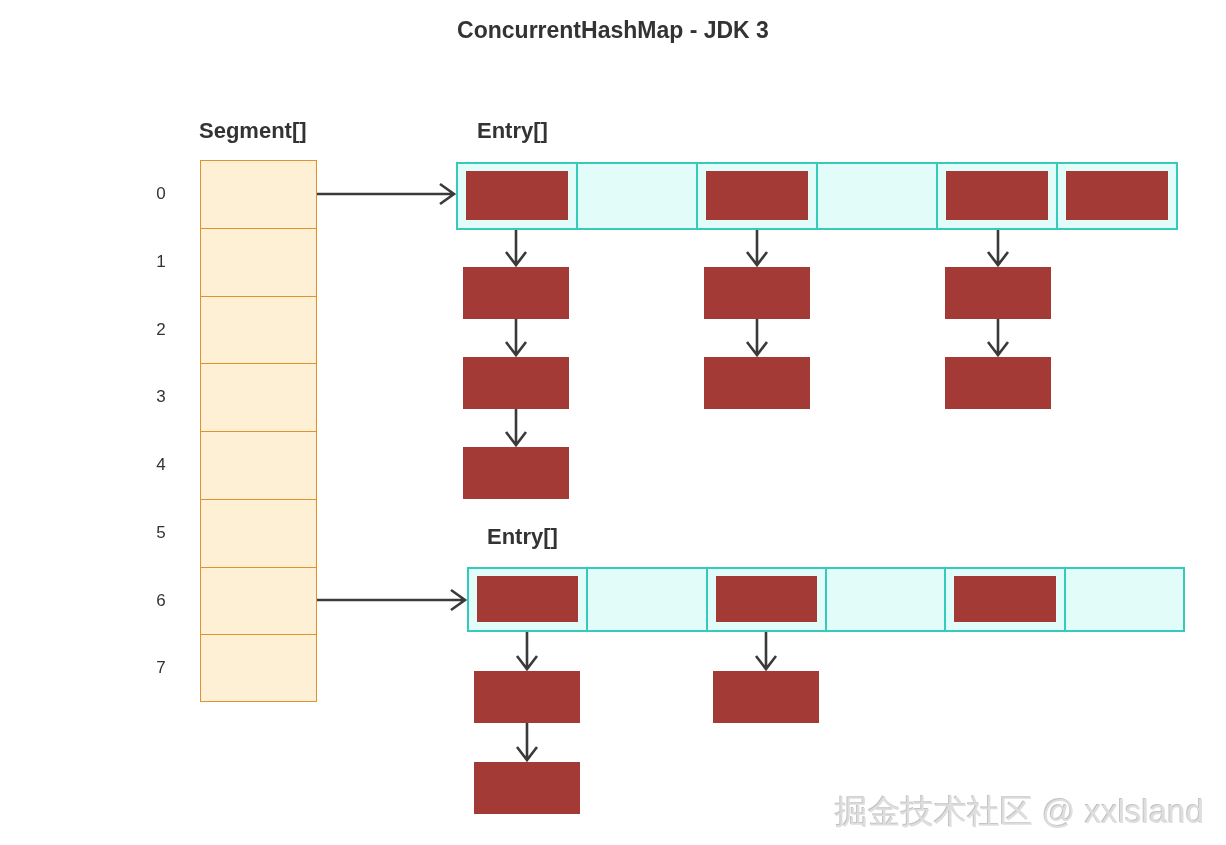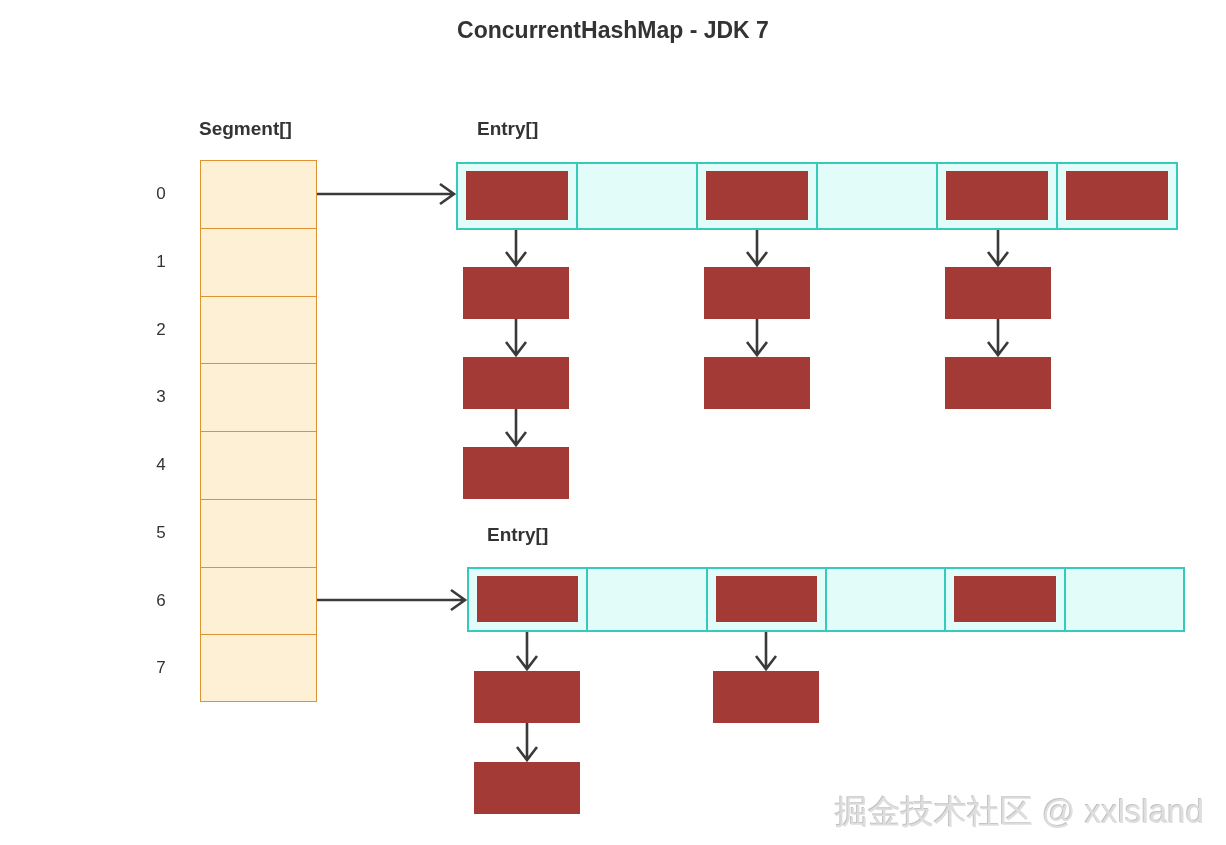--- a/index.html
+++ b/index.html
@@ -6,41 +6,41 @@
     --seg-fill:#FDF0D5; --seg-border:#DE9332;
     --entry-fill:#E1FCF9; --entry-border:#35CBBA;
     --node-fill:#A33A36; --arrow:#3A3A3A;
     --text:#333333; --wm:#DEDEDE;
   }
   *{ box-sizing:border-box; }
   body{ margin:0; background:#ffffff; font-family:"Liberation Sans", sans-serif; color:var(--text); }
   .stage{ position:relative; width:1226px; height:845px; background:#ffffff; overflow:hidden; }
   .title{ position:absolute; top:17px; left:0; width:100%; text-align:center;
           font-size:23px; font-weight:bold; color:var(--text); }
-  .array-label{ position:absolute; font-size:19px; font-weight:bold; color:var(--text); white-space:nowrap; }
+  .array-label{ position:absolute; font-size:22px; font-weight:bold; color:var(--text); white-space:nowrap; }
   .seg-cell{ position:absolute; background:var(--seg-fill);
              border:1px solid var(--seg-border); border-bottom:none; }
   .seg-cell.last{ border-bottom:1px solid var(--seg-border); }
   .idx{ position:absolute; font-size:17px; color:var(--text); text-align:center; }
   .entry-arr{ position:absolute; display:flex; background:var(--entry-fill);
               border:2px solid var(--entry-border); }
   .entry-cell{ position:relative; flex:1 1 0; border-right:2px solid var(--entry-border); }
   .entry-cell.last{ border-right:none; }
   .cell-entry{ position:absolute; left:8px; right:8px; top:7px; bottom:8px; background:var(--node-fill); }
   .node{ position:absolute; background:var(--node-fill); }
   .arrows{ position:absolute; left:0; top:0; pointer-events:none; }
   .arrows path{ stroke:var(--arrow); stroke-width:2.6; fill:none; stroke-linejoin:miter; }
   .watermark{ position:absolute; right:22px; top:790px; font-size:33px; color:var(--wm);
               text-shadow:-1px -1px 0 #c4c4c4, 1px 1px 1px #ffffff; white-space:nowrap; }
 </style>
 </head>
 <body>
 
 <div class="stage">
-  <div class="title">ConcurrentHashMap - JDK 7</div>
+  <div class="title">ConcurrentHashMap - JDK 3</div>
   <div class="array-label" style="left:199px; top:118px;">Segment[]</div>
   <svg id="arrow-layer" class="arrows" width="1226" height="845" viewBox="0 0 1226 845">
       <path d="M 516 222 L 516 265 M 506 252 L 516 265 L 526 252"></path>
       <path d="M 516 319 L 516 355 M 506 342 L 516 355 L 526 342"></path>
       <path d="M 516 409 L 516 445 M 506 432 L 516 445 L 526 432"></path>
       <path d="M 757 222 L 757 265 M 747 252 L 757 265 L 767 252"></path>
       <path d="M 757 319 L 757 355 M 747 342 L 757 355 L 767 342"></path>
       <path d="M 998 222 L 998 265 M 988 252 L 998 265 L 1008 252"></path>
       <path d="M 998 319 L 998 355 M 988 342 L 998 355 L 1008 342"></path>
       <path d="M 317 194 L 454 194 M 440 184 L 454 194 L 440 204"></path>

